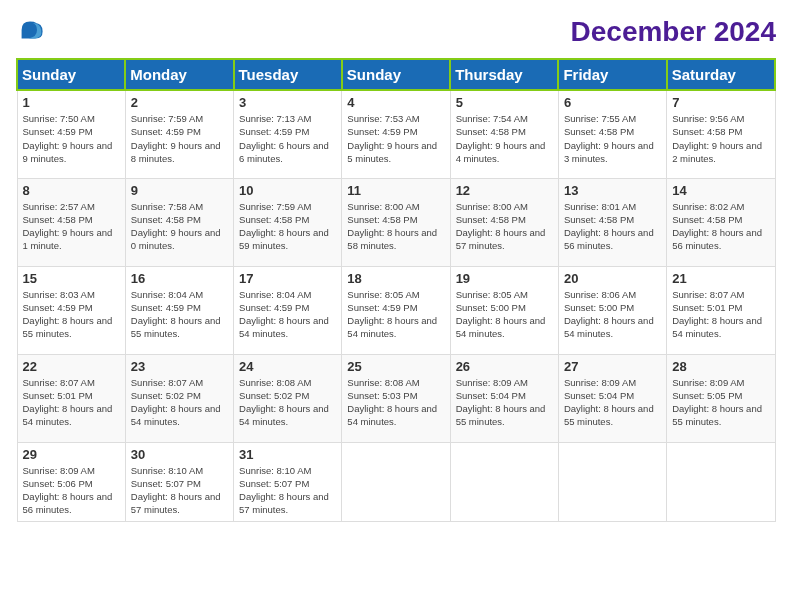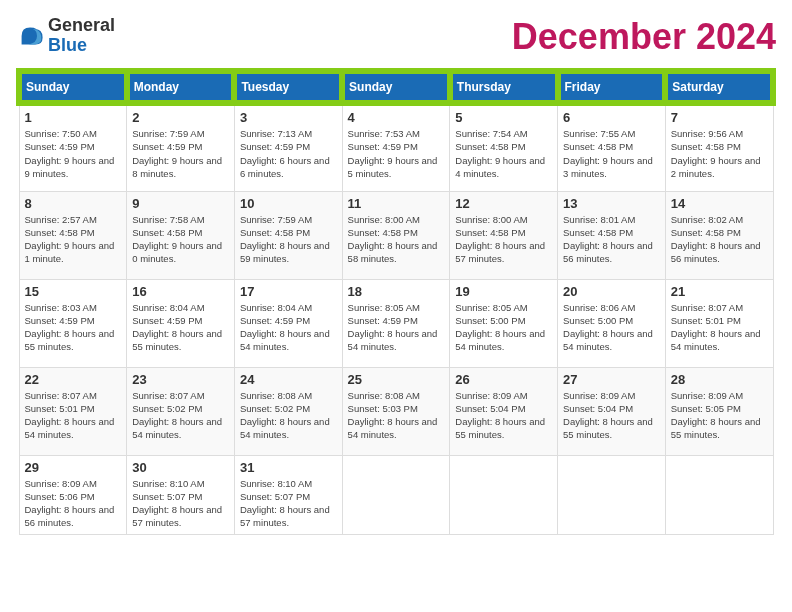--- a/index.html
+++ b/index.html
@@ -41,41 +41,41 @@
     }
     .logo-icon {
       width: 28px;
       height: 28px;
       margin-right: 4px;
     }
     .title-section {
       text-align: right;
     }
     .month-title {
-      font-size: 36px;
-      font-weight: bold;
-      color: #be185d;
+      font-size: 28px;
+      font-weight: bold;
+      color: #4c1d95;
     }
     .location {
       font-size: 14px;
       color: #555;
     }
     .calendar {
       width: 100%;
       border-collapse: collapse;
       font-size: 10px;
     }
     .calendar th {
       background-color: #1a6bb5;
       color: white;
       padding: 6px 4px;
       text-align: left;
-      font-size: 12px;
-      font-weight: bold;
-      border: 6px solid #84cc16;
+      font-size: 15px;
+      font-weight: bold;
+      border: 2px solid #84cc16;
     }
     .calendar td {
       border: 1px solid #ddd;
       vertical-align: top;
       padding: 4px 5px;
       height: 88px;
       width: calc(100% / 7);
       background: #fff;
     }
     .calendar tr:nth-child(even) td {
@@ -103,24 +103,20 @@
 </head>
 <body>
 
 <div class="container">
   <div class="header">
     <div class="logo">
       <svg class="logo-icon" viewBox="0 0 40 40" xmlns="http://www.w3.org/2000/svg">
         <path d="M8 20 Q8 8 20 8 Q32 8 32 16 Q32 10 26 10 Q38 10 38 22 Q38 32 28 32 L8 32 Z" fill="#1a6bb5"></path>
         <path d="M24 10 Q34 10 36 20 Q38 32 26 32 L18 32 Q30 30 30 20 Q30 12 24 10 Z" fill="#4a9fd4"></path>
       </svg>
-      <div class="logo-text">
-        <span class="logo-general">General</span>
-        <span class="logo-blue">Blue</span>
-      </div>
     </div>
     <div class="title-section">
       <div class="month-title">December 2024</div>
     </div>
   </div>
 
   <table class="calendar">
     <thead>
       <tr>
       <th>Sunday</th>

